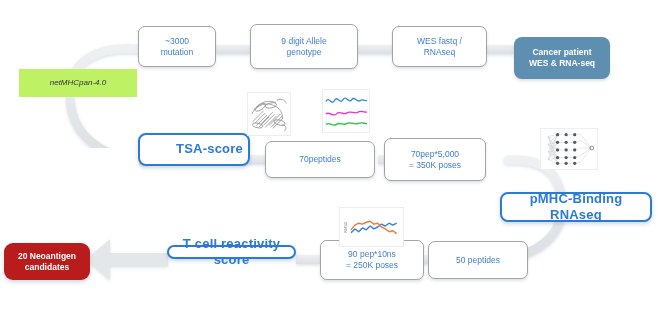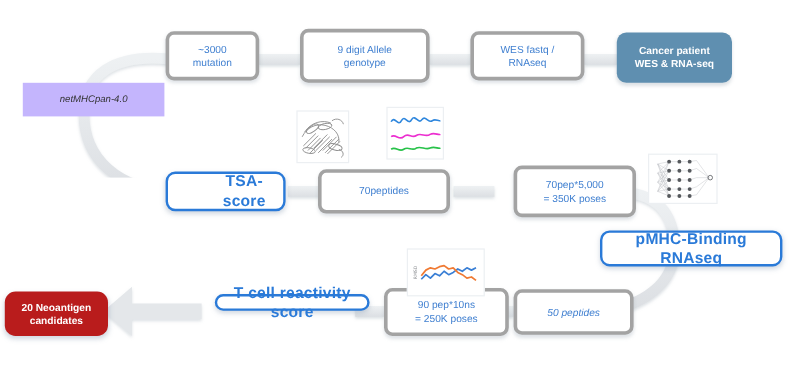--- a/index.html
+++ b/index.html
@@ -30,21 +30,21 @@
     display: flex;
     align-items: center;
     justify-content: center;
     text-align: center;
     line-height: 1.25;
     white-space: pre-line;
     z-index: 5;
   }
   .node.white {
     background: #ffffff;
-    border: 3px solid #a3a3a3;
+    border: 1px solid #a3a3a3;
     border-radius: 7px;
     color: #3f7fd0;
     font-size: 8.5px;
     box-shadow: 0 2px 3px rgba(140,155,170,0.28);
   }
   .node.blue-outline {
     background: #ffffff;
     border: 2px solid #2a7ad8;
     border-radius: 8px;
     color: #2a7ad8;
@@ -53,31 +53,32 @@
     letter-spacing: .2px;
     box-shadow: 0 2px 4px rgba(120,140,165,0.35);
   }
   .node.steel {
     background: #5f8fb0;
     border-radius: 8px;
     color: #ffffff;
     font-size: 8.5px;
     font-weight: 600;
     box-shadow: 0 2px 3px rgba(140,155,170,0.3);
+    margin-top: 10px;
   }
   .node.navy {
     background: #b91c1c;
     border-radius: 9px;
     color: #ffffff;
     font-size: 8.5px;
     font-weight: 600;
     box-shadow: 0 2px 4px rgba(120,140,165,0.35);
   }
   .node.plain-label {
-    background: #c4b5fd;
+    background: #bef264;
     border: none;
     color: #333333;
     font-size: 8px;
     font-style: italic;
     text-align: right;
   }
   .node.blank {
     background: #ffffff;
     border: none;
   }
@@ -209,32 +210,32 @@
   <div class="node white" style="left:392px; top:26px; width:95px; height:41px;">WES fastq /
 RNAseq</div>
 
   <div class="node steel" style="left:514px; top:27px; width:96px; height:42px;">Cancer patient
 WES &amp; RNA-seq</div>
 
   <div class="node plain-label" style="left:19px; top:69px; width:118px; height:28px;">netMHCpan-4.0</div>
 
   <div class="node blank" style="left:19px; top:148px; width:120px; height:22px;"></div>
 
-  <div class="node blue-outline" style="left:138px; top:143px; width:100px; height:33px;padding-left:31px;">TSA-score</div>
+  <div class="node blue-outline" style="left:138px; top:133px; width:112px; height:33px;padding-left:31px;">TSA-score</div>
 
   <div class="node white" style="left:265px; top:141px; width:110px; height:37px;">70peptides</div>
 
-  <div class="node white" style="left:428px; top:138px; width:102px; height:43px;">70pep*5,000
+  <div class="node white" style="left:384px; top:138px; width:102px; height:43px;">70pep*5,000
 = 350K poses</div>
 
   <div class="node blue-outline" style="left:500px; top:192px; width:152px; height:30px;">pMHC-Binding RNAseq</div>
 
   <div class="node white" style="left:320px; top:240px; width:104px; height:40px;">90 pep*10ns
 = 250K poses</div>
 
-  <div class="node white" style="left:428px; top:241px; width:100px; height:38px;font-style:italic;">50 peptides</div>
-
-  <div class="node blue-outline" style="left:179px; top:245px; width:129px; height:14px;">T cell reactivity score</div>
+  <div class="node white" style="left:428px; top:241px; width:100px; height:38px;">50 peptides</div>
+
+  <div class="node blue-outline" style="left:167px; top:245px; width:129px; height:14px;">T cell reactivity score</div>
 
   <div class="node navy" style="left:4px; top:243px; width:86px; height:37px;">20 Neoantigen
 candidates</div>
 
 </div>
 
 </body></html>

